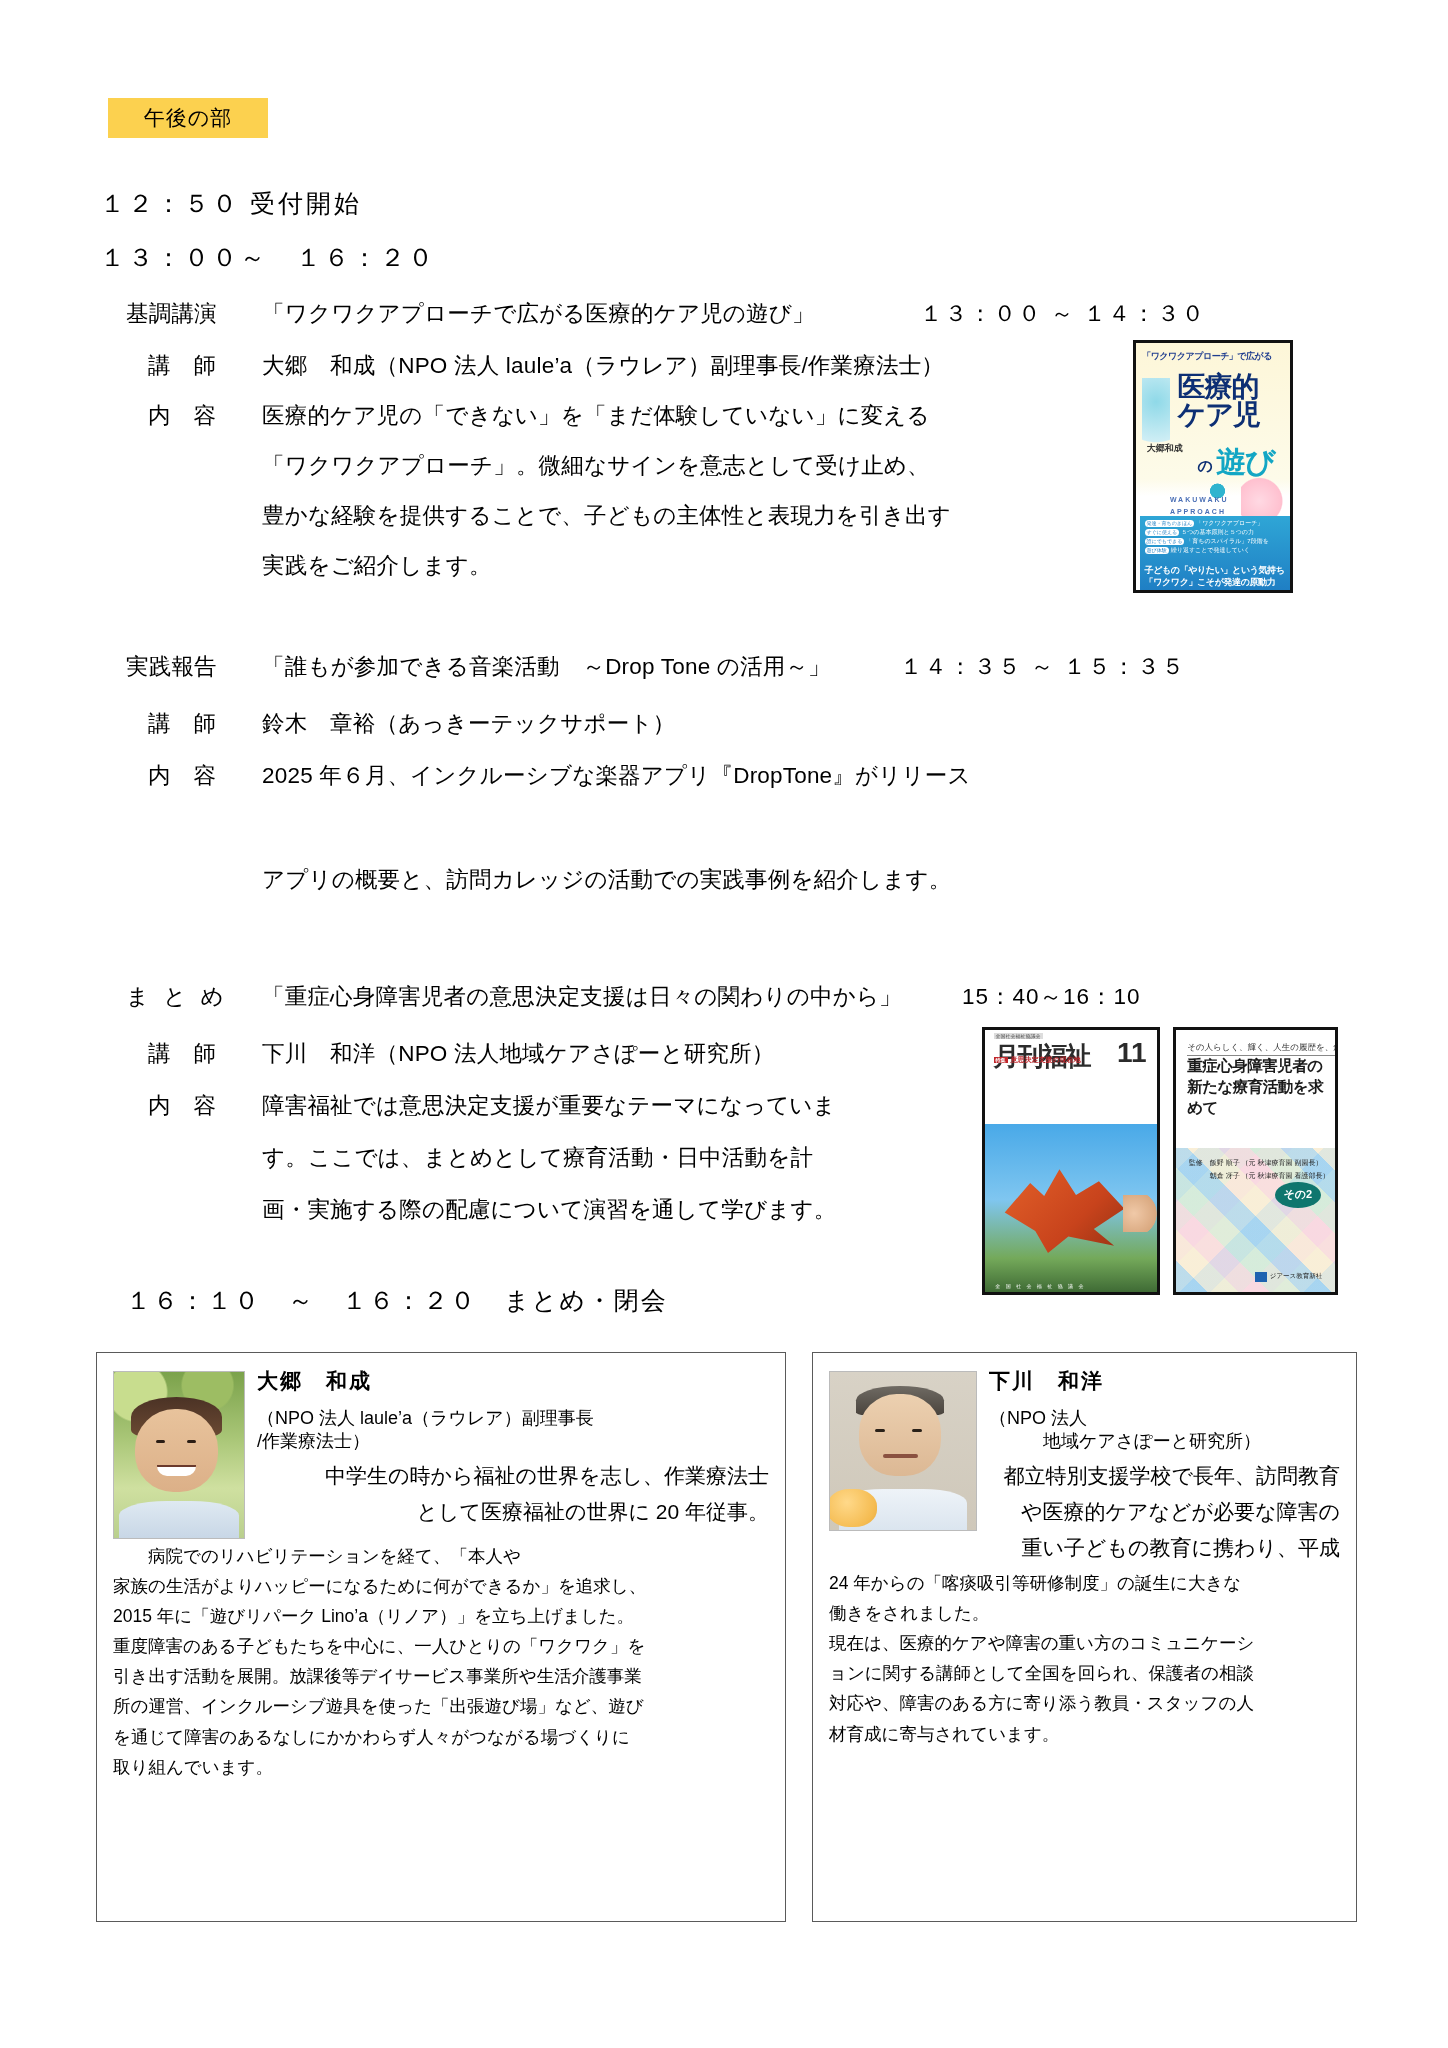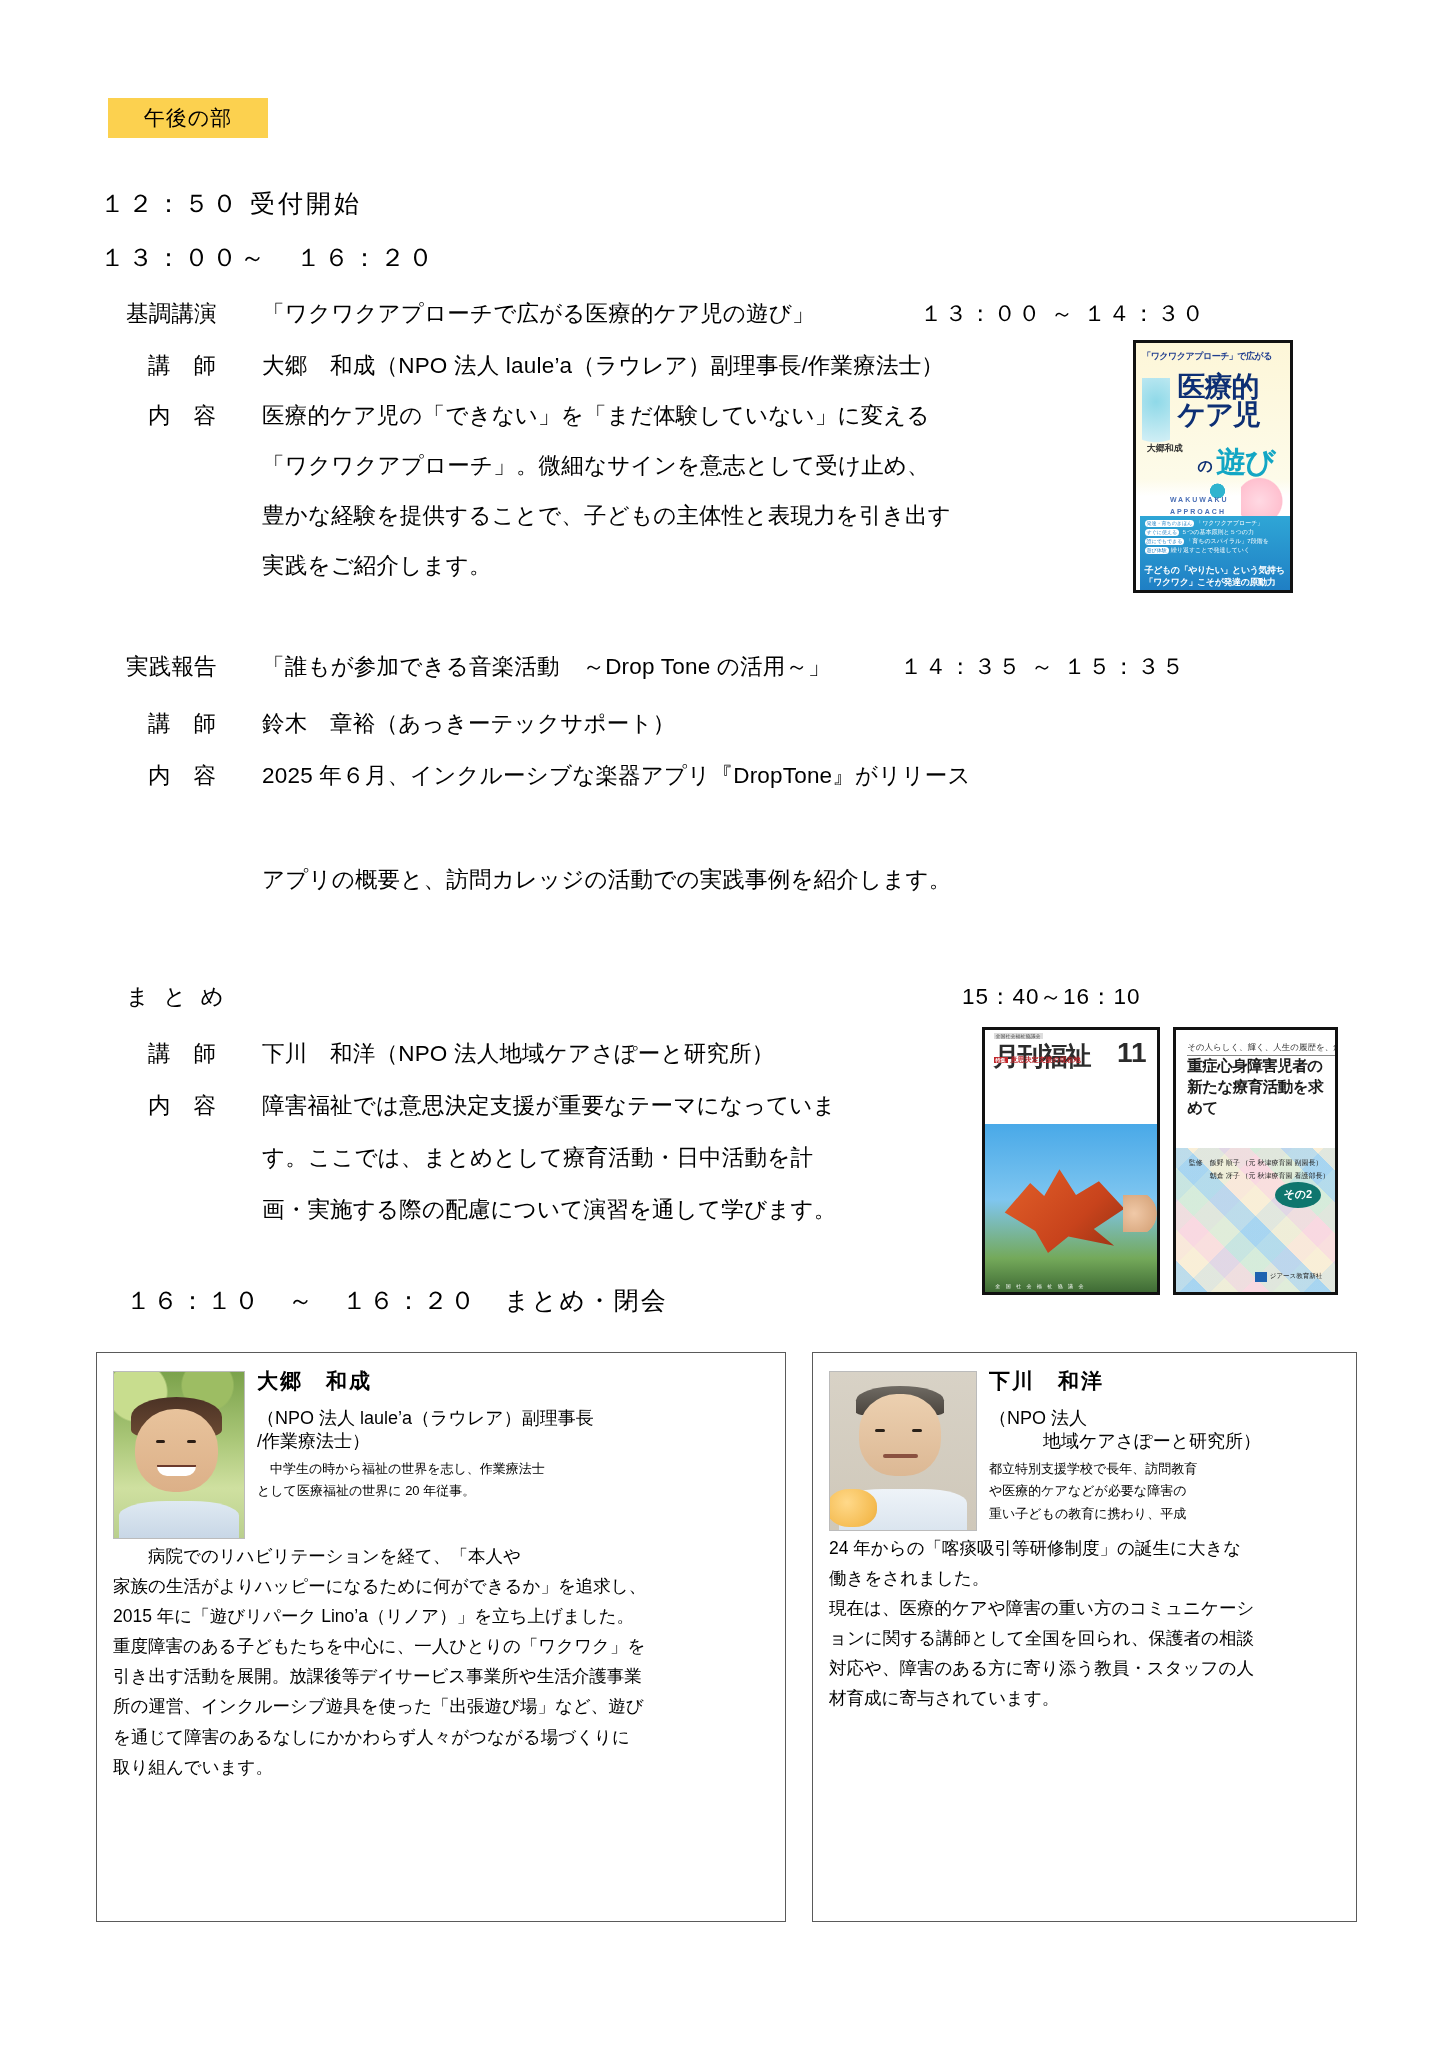--- a/index.html
+++ b/index.html
@@ -495,25 +495,25 @@
     margin: 0 0 12px 0;
     white-space: pre;
   }
   .p-org {
     font-size: 18px;
     line-height: 1.3;
     margin: 0 0 4px 0;
     white-space: pre;
   }
   .p-body {
-    font-size: 13px;
+    font-size: 21px;
     line-height: 1.72;
     margin: 0;
     white-space: pre-wrap;
-    text-align: left;
+    text-align: right;
   }
   .p-body-flow {
     font-size: 17.5px;
     line-height: 1.72;
     margin: 0;
     white-space: pre-wrap;
   }
   .clearfix::after { content: ""; display: block; clear: both; }
 </style>
 </head>
@@ -574,20 +574,21 @@
   <div class="line prog-title" style="left:900px; top:653px; letter-spacing:2px;">１４：３５ ～ １５：３５</div>
 
   <div class="label-col" style="left:148px; top:708px;">講　師</div>
   <div class="body-line" style="left:262px; top:708px;">鈴木　章裕（あっきーテックサポート）</div>
 
   <div class="label-col" style="left:148px; top:760px;">内　容</div>
   <div class="body-line" style="left:262px; top:760px;">2025 年６月、インクルーシブな楽器アプリ『DropTone』がリリース</div>
   <div class="body-line" style="left:262px; top:864px;">アプリの概要と、訪問カレッジの活動での実践事例を紹介します。</div>
 
   <div class="line prog-title" style="left:126px; top:983px; letter-spacing:4px;">ま と め</div>
+  <div class="line prog-title" style="left:262px; top:983px;">「重症心身障害児者の意思決定支援は日々の関わりの中から」</div>
   <div class="line prog-title" style="left:962px; top:983px; letter-spacing:1px;">15：40～16：10</div>
 
   <div class="label-col" style="left:148px; top:1038px;">講　師</div>
   <div class="body-line" style="left:262px; top:1038px;">下川　和洋（NPO 法人地域ケアさぽーと研究所）</div>
 
   <div class="label-col" style="left:148px; top:1090px;">内　容</div>
   <div class="body-line" style="left:262px; top:1090px;">障害福祉では意思決定支援が重要なテーマになっていま</div>
   <div class="body-line" style="left:262px; top:1142px;">す。ここでは、まとめとして療育活動・日中活動を計</div>
   <div class="body-line" style="left:262px; top:1194px;">画・実施する際の配慮について演習を通して学びます。</div>
 

